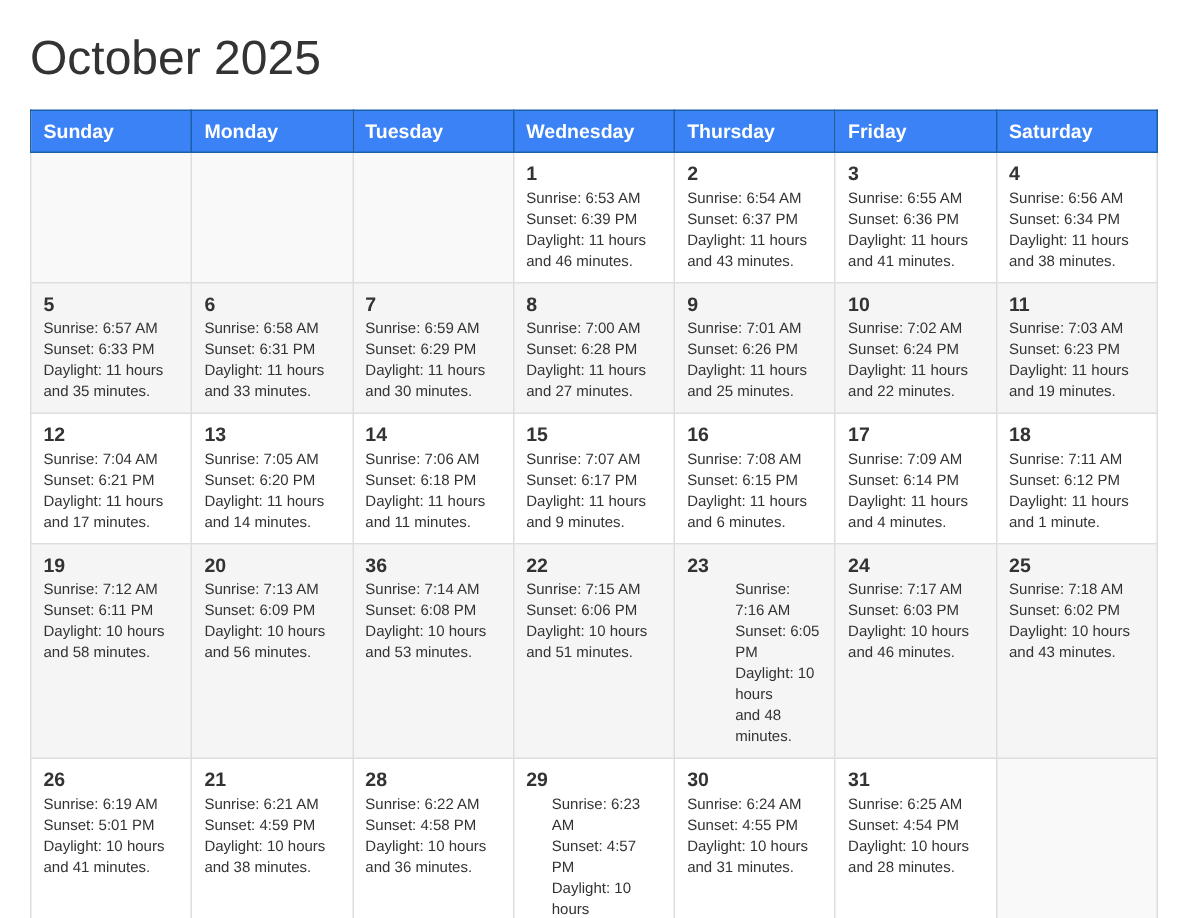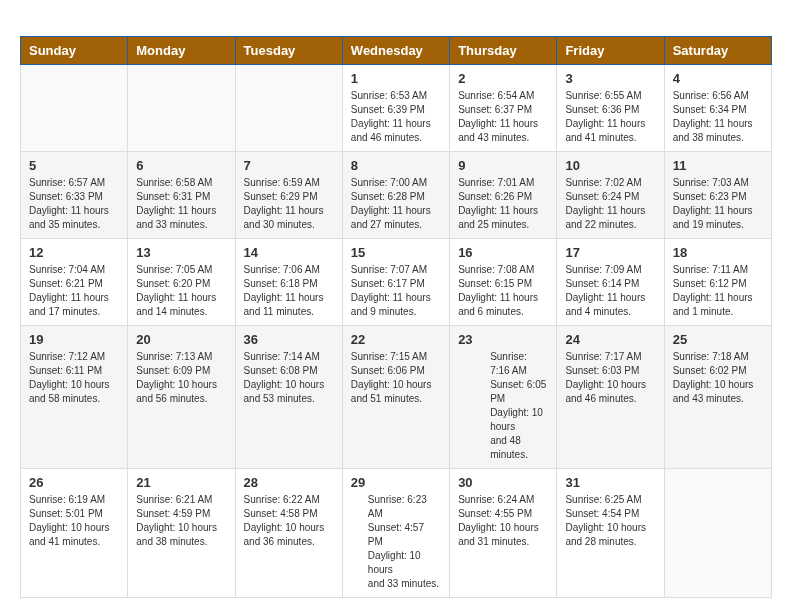--- a/index.html
+++ b/index.html
@@ -43,21 +43,21 @@
     .location {
       font-size: 14px;
       color: #555;
     }
     .calendar {
       width: 100%;
       border-collapse: collapse;
       border: 1px solid #ccc;
     }
     .calendar thead tr th {
-      background-color: #a16207;
+      background-color: #3b82f6;
       color: white;
       text-align: left;
       padding: 6px 8px;
       font-size: 13px;
       font-weight: bold;
       border: 1px solid #1a5fa8;
     }
     .calendar tbody tr td {
       vertical-align: top;
       padding: 6px 8px;
@@ -87,20 +87,21 @@
     }
     .empty-cell {
       background: #f9f9f9 !important;
     }
   </style>
 </head>
 <body>
 
 <div class="header">
   <div class="title-block">
+    <div class="month-title">October 2025</div>
   </div>
 </div>
 
 <table class="calendar">
   <thead>
     <tr>
     <th>Sunday</th>
         <th>Monday</th>
         <th>Tuesday</th>
         <th>Wednesday</th>

